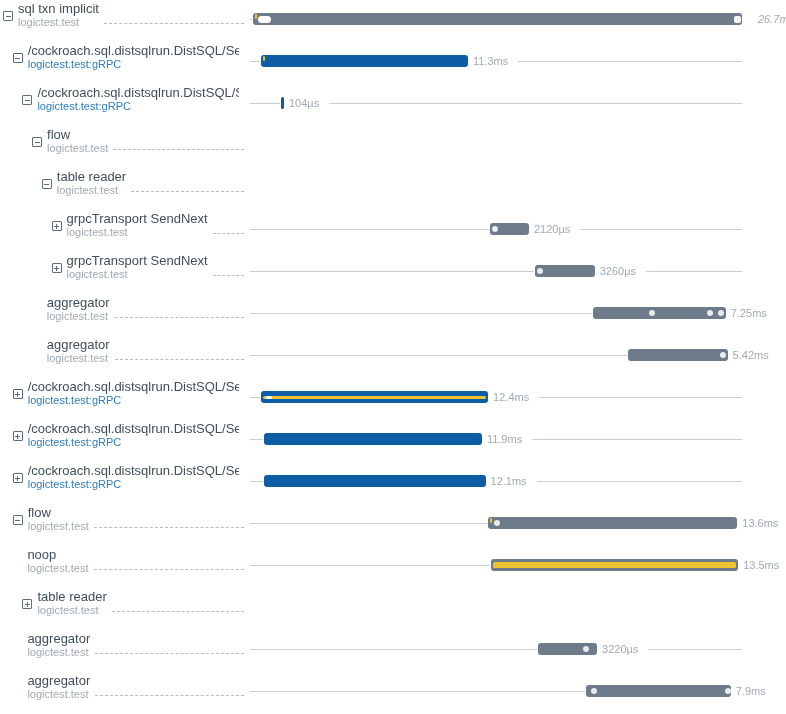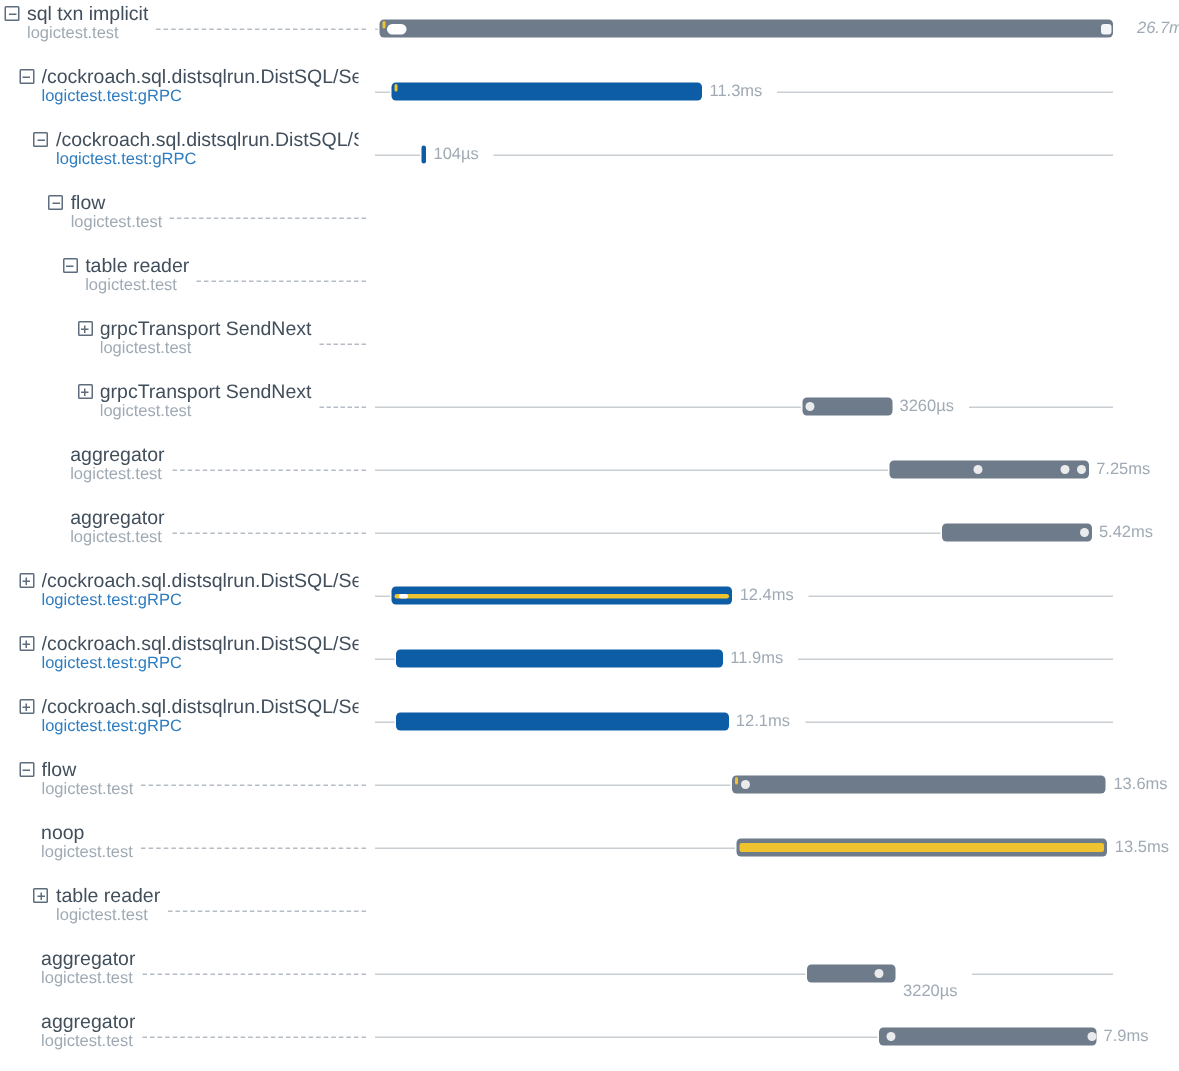--- a/index.html
+++ b/index.html
@@ -1,19 +1,19 @@
 <!DOCTYPE html>
 <html><head>
 <meta charset="utf-8">
 <style>
   html,body{margin:0;padding:0;background:#ffffff;width:786px;height:714px;overflow:hidden;
     font-family:"Liberation Sans", sans-serif;}
   #trace{width:786px;height:714px;}
   .row{display:flex;height:42px;align-items:flex-start;}
-  .left{width:250px;flex:none;display:flex;align-items:flex-start;overflow:hidden;
+  .left{width:250px;flex:none;display:flex;align-items:center;overflow:hidden;
     padding-top:2px;box-sizing:border-box;}
   .indent{flex:none;}
   .icon{width:10px;height:10px;border:1px solid #5d6d7d;border-radius:1px;flex:none;
     margin:2px 5px 0 0;position:relative;box-sizing:border-box;cursor:pointer;}
   .icon::before{content:"";position:absolute;left:1.5px;right:1.5px;top:3.5px;height:1px;background:#5d6d7d;}
   .icon.plus::after{content:"";position:absolute;top:1.5px;bottom:1.5px;left:3.5px;width:1px;background:#5d6d7d;}
   .icon.none{visibility:hidden;width:0;border:none;margin:0 5px 0 0;}
   .text{flex:0 1 auto;min-width:0;overflow:hidden;}
   .title{font-size:13px;line-height:14px;color:#414e5b;white-space:nowrap;}
   .subtitle{font-size:11px;line-height:12px;color:#a0aab4;white-space:nowrap;}
@@ -125,20 +125,28 @@
   <div class="row">
     <div class="left">
       <span class="indent" style="width: 51.5px;"></span>
       <span class="icon plus"></span>
       <div class="text">
         <div class="title">grpcTransport SendNext</div>
         <div class="subtitle">logictest.test</div>
       </div>
       <div class="dashfill"></div>
     </div>
+    <div class="timeline">
+      <div class="leader" style="left: 0px; width: 239.114px;"></div>
+      <div class="bar gray" style="left: 240.114px; width: 38.8172px;">
+          <div class="mk dot" style="left: 2px;"></div>
+        </div>
+      <span class="dur" style="left: 283.932px;">2120µs</span>
+    <div class="trail" style="left: 329.932px; width: 162.068px;"></div>
+      </div>
   </div>
 
   <div class="row">
     <div class="left">
       <span class="indent" style="width: 51.5px;"></span>
       <span class="icon plus"></span>
       <div class="text">
         <div class="title">grpcTransport SendNext</div>
         <div class="subtitle">logictest.test</div>
       </div>
@@ -310,21 +318,21 @@
         <div class="title">aggregator</div>
         <div class="subtitle">logictest.test</div>
       </div>
       <div class="dashfill"></div>
     </div>
     <div class="timeline">
       <div class="leader" style="left: 0px; width: 287.087px;"></div>
       <div class="bar gray" style="left: 288.087px; width: 58.9582px;">
           <div class="mk dot" style="left: 45px;"></div>
         </div>
-      <span class="dur" style="left: 352.045px; margin-top: 12px;">3220µs</span>
+      <span class="dur" style="left: 352.045px;">3220µs</span>
     <div class="trail" style="left: 398.045px; width: 93.9551px;"></div>
       </div>
   </div>
 
   <div class="row">
     <div class="left">
       <span class="indent" style="width: 22.4px;"></span>
       <span class="icon none"></span>
       <div class="text">
         <div class="title">aggregator</div>

